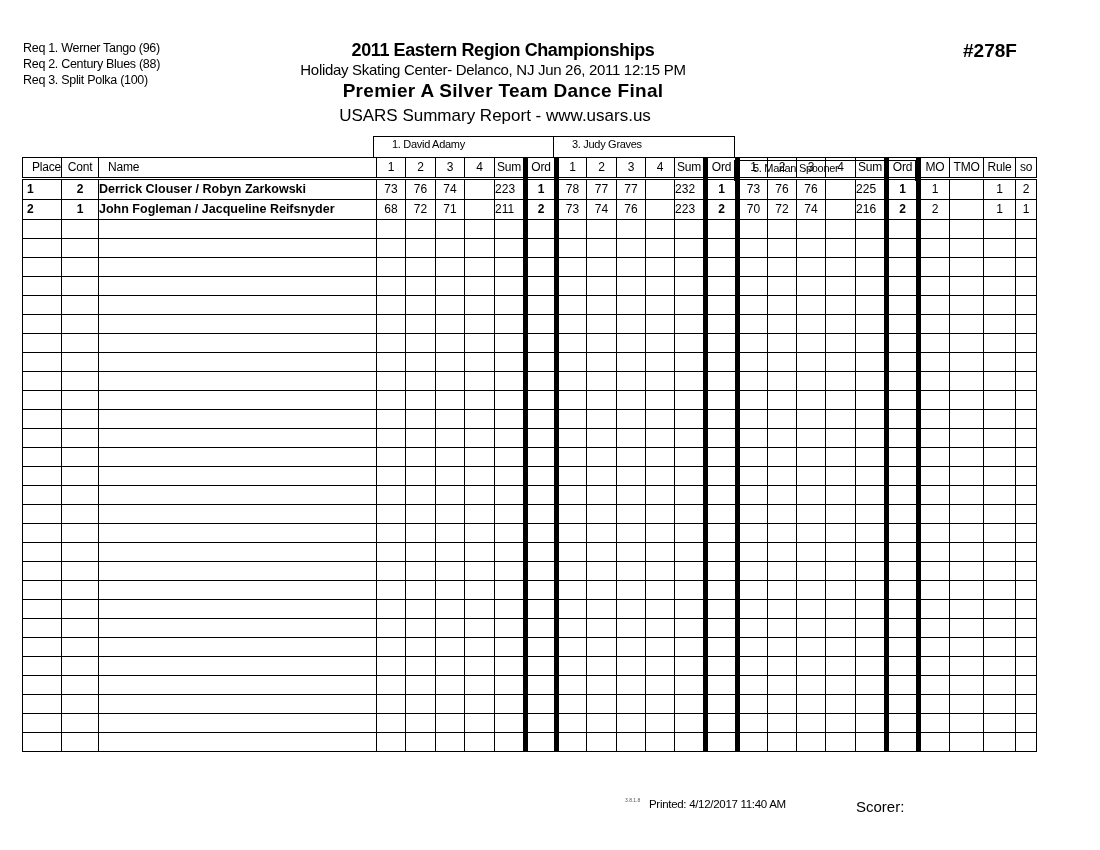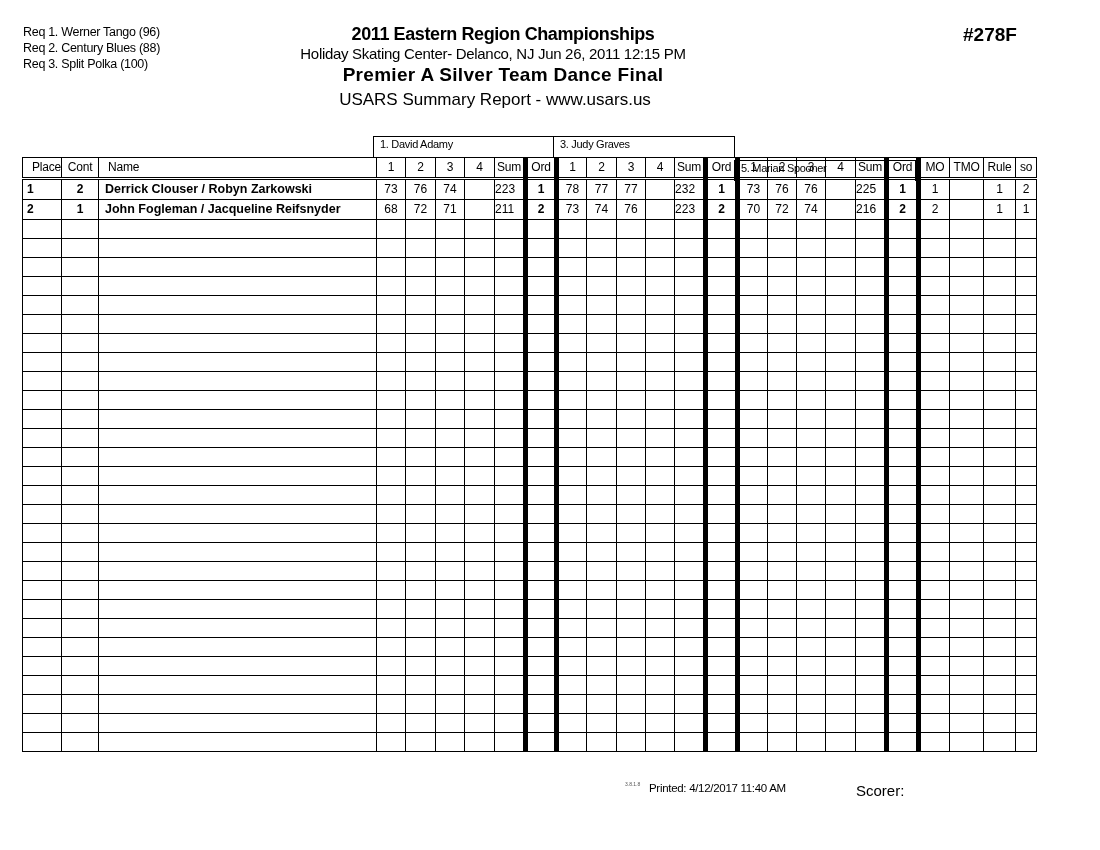--- a/index.html
+++ b/index.html
@@ -1,37 +1,37 @@
 <!DOCTYPE html>
 <html><head>
 <meta charset="utf-8">
 <style>
   html, body { margin: 0; padding: 0; background: #ffffff; }
   body { width: 1100px; height: 850px; position: relative; overflow: hidden;
          font-family: "Liberation Sans", sans-serif; color: #000; }
-  .abs { position: absolute; white-space: nowrap; }
+  .abs { position: absolute; white-space: nowrap; margin-top: 16px; }
   .req { left: 23px; font-size: 12.5px; line-height: 16px; letter-spacing: -0.3px; }
   .title { left: 0; width: 1100px; text-align: center; }
   .t1 { top: 24px; font-size: 18px; font-weight: bold; left: -47px; letter-spacing: -0.4px; }
   .t2 { top: 45px; font-size: 15px; left: -57px; letter-spacing: -0.3px; }
   .t3 { top: 64px; font-size: 19px; font-weight: bold; left: -47px; letter-spacing: 0.3px; }
   .t4 { top: 90px; font-size: 17px; left: -55px; }
   .evno { left: 963px; top: 24px; font-size: 19px; font-weight: bold; }
 
   .judgebox { position: absolute; top: 136px; height: 21px; border: 1px solid #000; border-bottom: none;
-              font-size: 11px; line-height: 14px; padding-left: 6px; box-sizing: border-box; letter-spacing: -0.3px; }
+              font-size: 11px; line-height: 14px; padding-left: 18px; box-sizing: border-box; letter-spacing: -0.3px; }
 
   #grid { position: absolute; left: 22px; top: 157px; border-collapse: collapse; table-layout: fixed; }
   #grid td { border: 1px solid #000; height: 19px; padding: 0; font-size: 12px; line-height: 19px;
              overflow: hidden; white-space: nowrap; box-sizing: border-box; }
   #grid tr.hdr td { height: 20px; border-bottom: 3px double #000; text-align: center; letter-spacing: -0.2px; }
   #grid tr.hdr td.left { text-align: left; padding-left: 9px; }
   #grid td.num { text-align: center; }
   #grid td.right { text-align: left; padding-right: 3px; }
-  #grid td.name { font-weight: bold; padding-left: 6px; text-align: left; font-size: 12.5px; }
+  #grid td.name { font-weight: bold; text-align: left; font-size: 12.5px; }
   #grid td.bold { font-weight: bold; }
   #grid td.place { padding-left: 4px; font-weight: bold; }
   #grid td.thickL { border-left: 5px solid #000; }
 
   .footer-ver { left: 625px; top: 781px; font-size: 5px; color: #555; }
   .footer-print { left: 649px; top: 782px; font-size: 11.5px; letter-spacing: -0.3px; }
   .footer-scorer { left: 856px; top: 782px; font-size: 15px; }
 </style>
 </head>
 <body>

